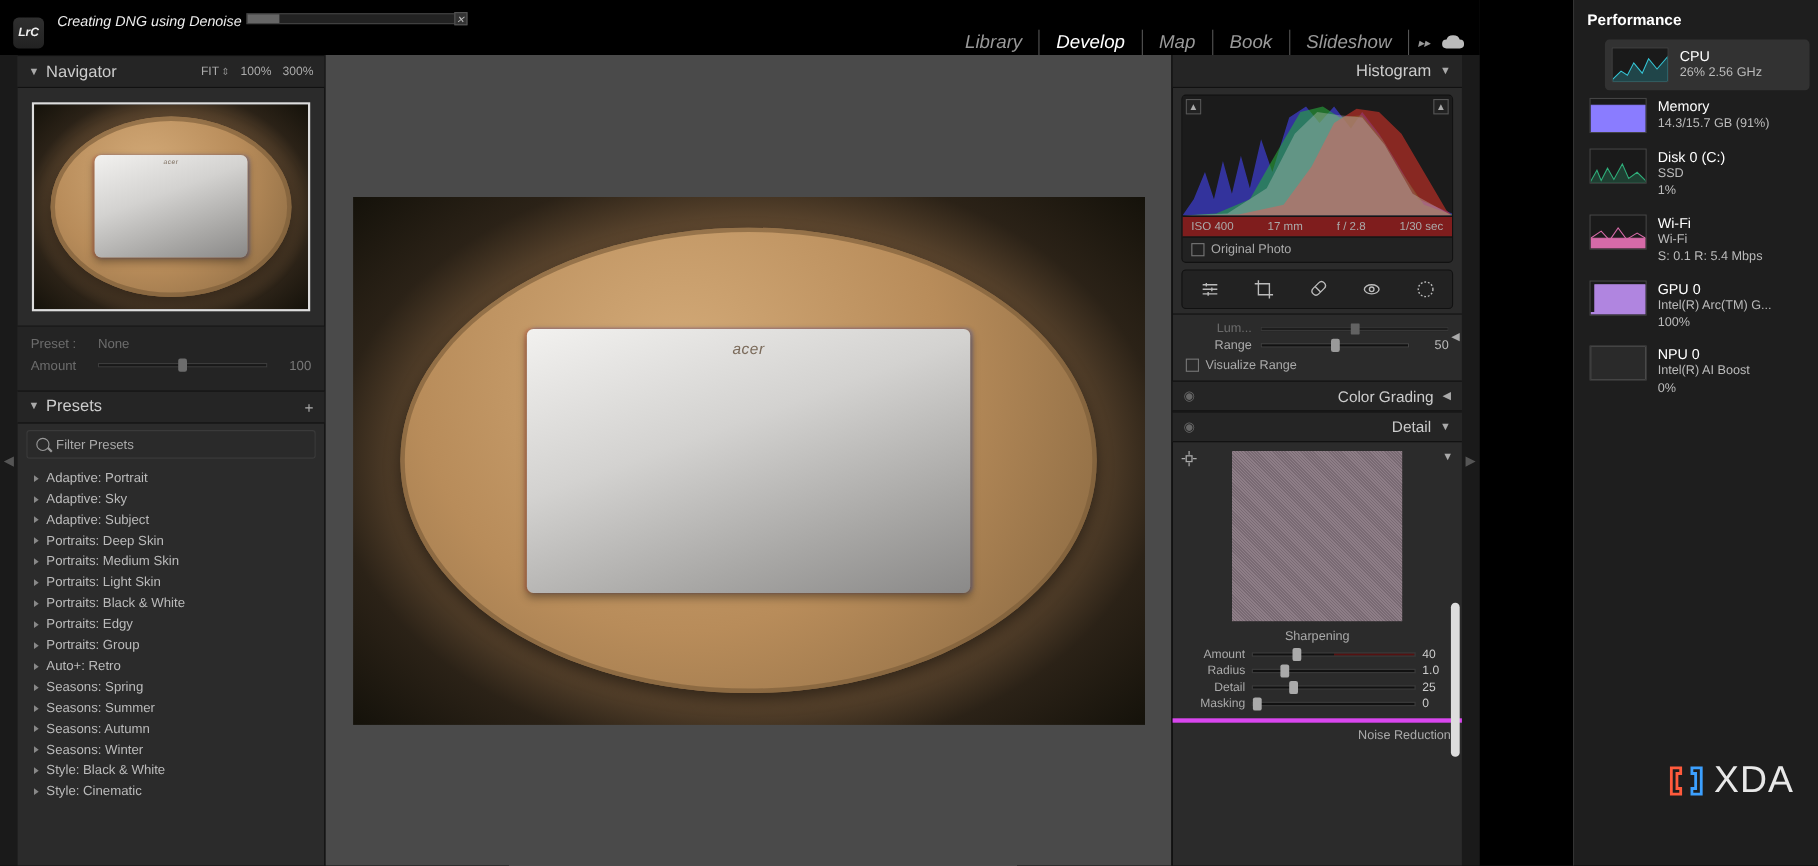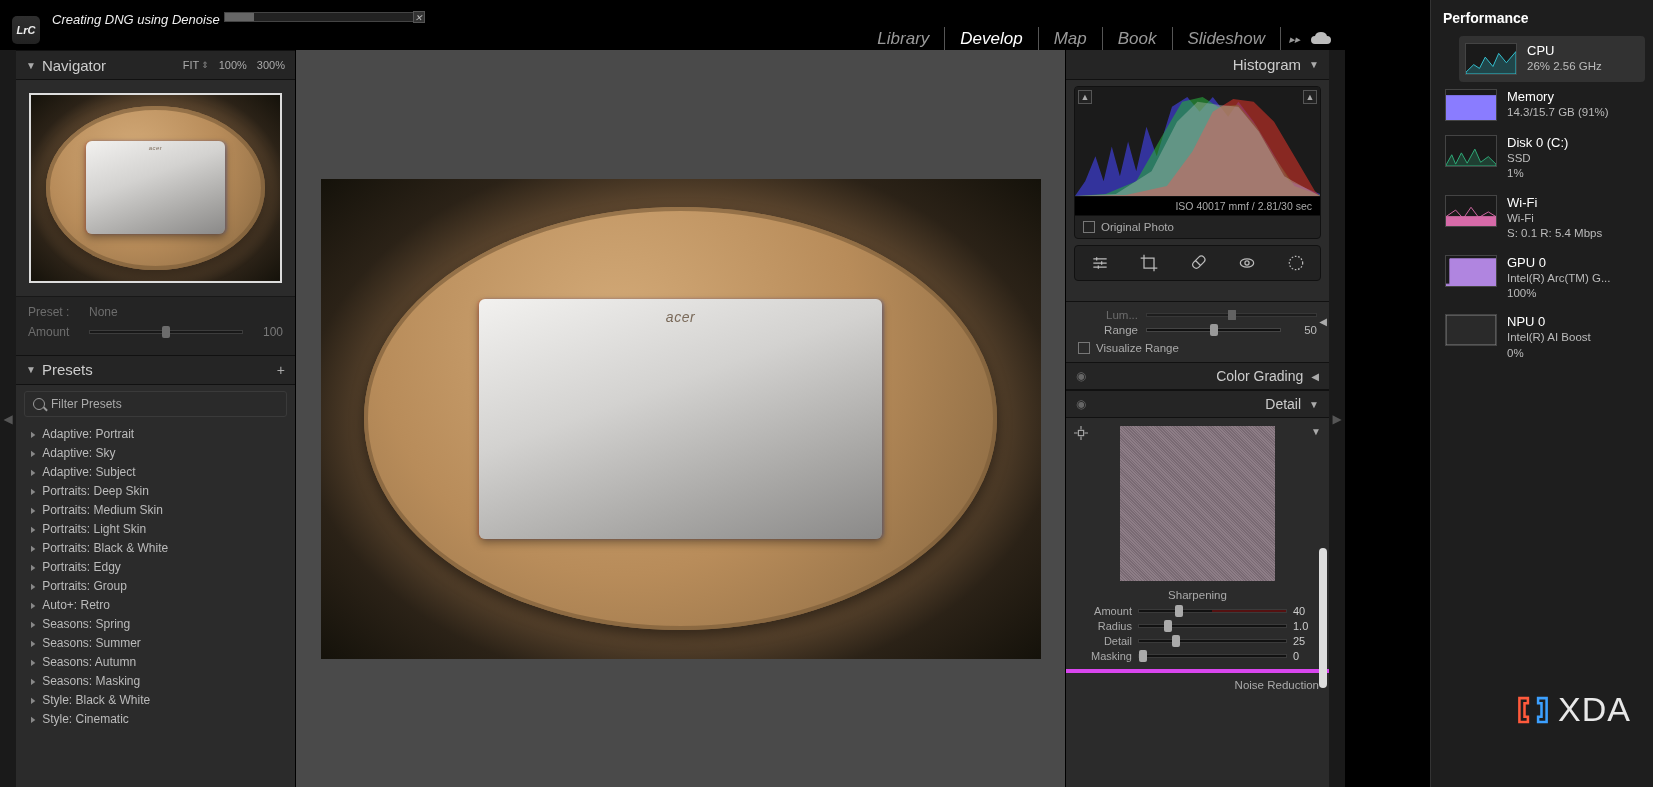--- a/index.html
+++ b/index.html
@@ -141,39 +141,39 @@
   .histo-canvas { height:110px; position:relative; background:#1b1b1b; border-bottom:1px solid #111;}
   .histo-svg { position:absolute; inset:0; width:100%; height:100%; }
   .clip-tri {
     position:absolute; top:3px; width:14px; height:14px; border:1px solid #555;
     display:flex; align-items:center; justify-content:center; color:#aaa; font-size:9px;
     background:#222;
   }
   .clip-tri.left { left:3px; } .clip-tri.right { right:3px; }
 
   .histo-meta {
-    display:flex; justify-content:flex-end; padding:3px 8px;
-    font-size:10.5px; color:#aaa; background:#000000;
+    display:flex; justify-content:space-between; padding:3px 8px;
+    font-size:10.5px; color:#aaa; background:#7f1d1d;gap:12px;
   }
   .orig-photo {
     display:flex; align-items:center; gap:6px; padding:5px 8px;
     font-size:11.5px; color:#aaa; border-top:1px solid #111;
   }
   .orig-check { width:12px; height:12px; border:1px solid #777; }
 
   .tool-strip {
     margin:6px 8px 0; border:1px solid #111; border-radius:4px;
     display:flex; justify-content:space-around; align-items:center;
     height:36px; background:#222;
   }
   .tool-ic { width:20px; height:20px; color:#bbb; display:flex; align-items:center; justify-content:center; cursor:pointer;}
   .tool-ic svg { width:20px; height:20px; stroke:#bbb; fill:none; stroke-width:1.5; }
 
   .partial-panel {
-    margin-top:20px; padding:4px 12px 8px; font-size:11.5px; color:#aaa;
+    margin-top:4px; padding:4px 12px 8px; font-size:11.5px; color:#aaa;
     border-top:1px solid #111; position:relative;
   }
   .slider-row { display:flex; align-items:center; gap:8px; margin:4px 0; }
   .slider-label { width:60px; text-align:right; color:#aaa; }
   .slider-track { flex:1; height:4px; background:#111; border:1px solid #444; position:relative; }
   .slider-knob { position:absolute; top:50%; transform:translate(-50%,-50%); width:8px; height:12px; background:#999; border-radius:2px; }
   .slider-val { width:28px; text-align:right; color:#bbb; }
   .vis-range { display:flex; align-items:center; gap:6px; margin-top:6px;}
   .vis-check { width:12px; height:12px; border:1px solid #777;}
   .expand-tri { position:absolute; right:2px; top:14px; color:#aaa; font-size:10px;}
@@ -413,21 +413,21 @@
           <div class="preset-item">
             <span class="preset-tri">▶</span>
             <span>Seasons: Summer</span>
           </div>
           <div class="preset-item">
             <span class="preset-tri">▶</span>
             <span>Seasons: Autumn</span>
           </div>
           <div class="preset-item">
             <span class="preset-tri">▶</span>
-            <span>Seasons: Masking</span>
+            <span>Seasons: Winter</span>
           </div>
           <div class="preset-item">
             <span class="preset-tri">▶</span>
             <span>Style: Black &amp; White</span>
           </div>
           <div class="preset-item">
             <span class="preset-tri">▶</span>
             <span>Style: Cinematic</span>
           </div>
         </div>

